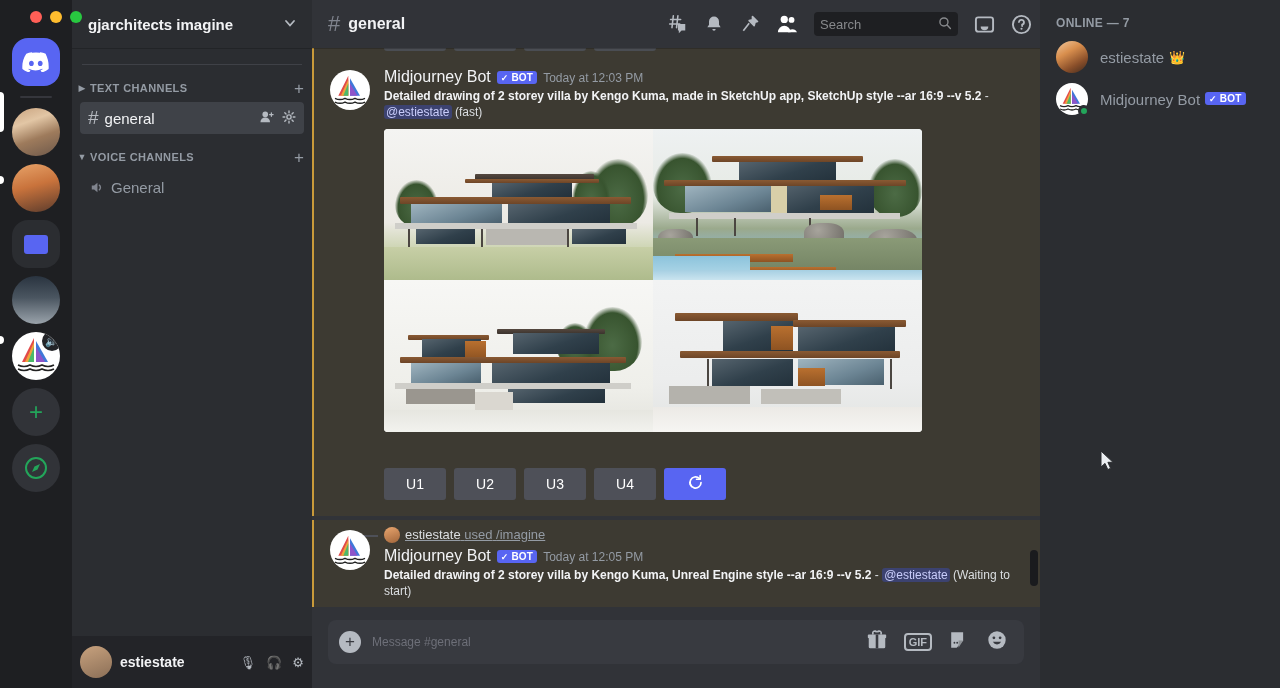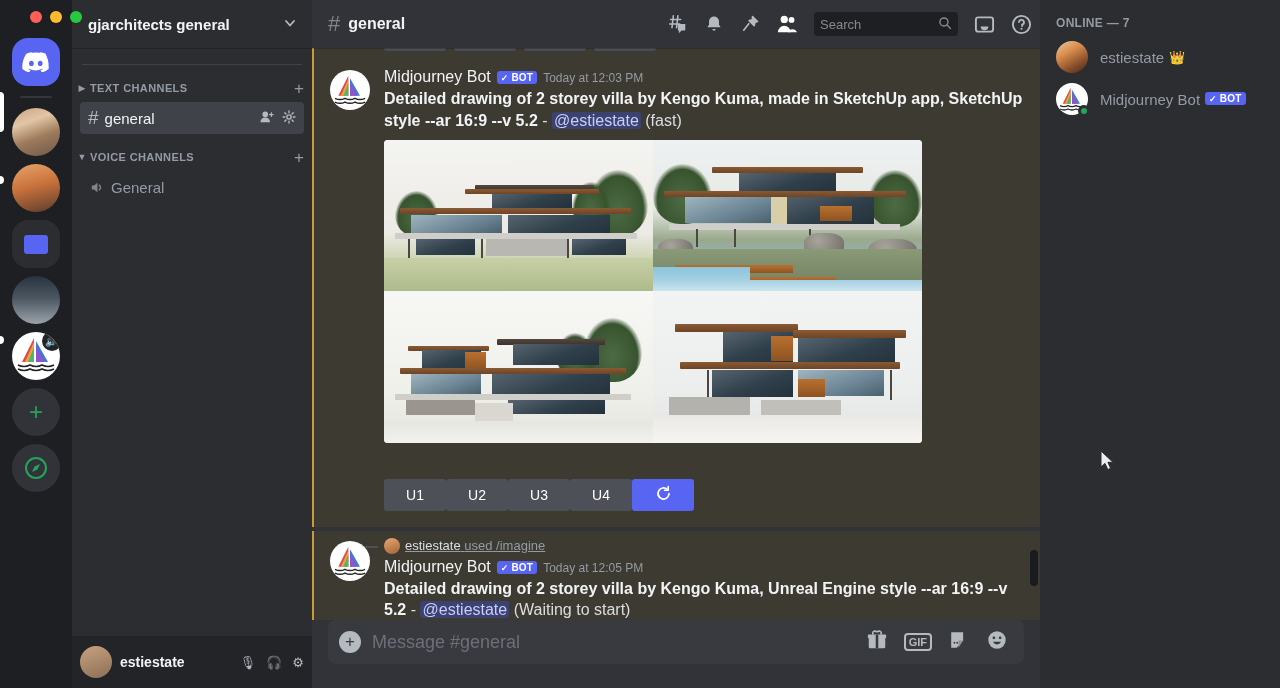--- a/index.html
+++ b/index.html
@@ -176,21 +176,21 @@
   .msg-head { display: flex; align-items: baseline; gap: 6px; margin-bottom: 2px; }
   .author { color: #f2f3f5; font-size: 16px; font-weight: 500; }
   .bot-tag {
     background: #5865f2; color: #fff; font-size: 10px; font-weight: bold;
     border-radius: 3px; padding: 1px 4px; position: relative; top: -1px;
     letter-spacing: .2px;
   }
   .bot-tag .chk { font-size: 9px; }
   .time { color: #949ba4; font-size: 12px; }
   .msg-text {
-    color: #f2f3f5; font-size: 16px; line-height: 1.36; font-weight: bold;
+    color: #f2f3f5; font-size: 12px; line-height: 1.36; font-weight: bold;
     word-wrap: break-word;
   }
   .msg-text .dash { color: #dbdee1; font-weight: normal; }
   .mention-chip {
     background: #3c4270; color: #c9cdfb; border-radius: 3px;
     padding: 0 2px; font-weight: 500;
   }
   .soft { color: #dbdee1; font-weight: normal; }
 
   
@@ -221,21 +221,21 @@
   .glass.light { background: linear-gradient(160deg,#9fb4bf 0%,#6c8594 60%,#4a606e 100%); }
   .wood { position: absolute; background: linear-gradient(180deg,#b9702f,#8e5322); }
   .conc { position: absolute; background: #b9b7b1; }
   .post { position: absolute; background: #4b4641; width: 2px; }
   .water { position: absolute; background: linear-gradient(180deg,#8cc3dc,#b7dcea); }
   .rock { position: absolute; background: radial-gradient(circle at 35% 30%, #a7a49c, #6f6c66); border-radius: 40%; }
   .ground { position: absolute; left: 0; right: 0; bottom: 0; }
 
   
   .btn-rows { margin-top: 8px; }
-  .btn-row { display: flex; margin-bottom: 8px; margin-top: 36px; }
+  .btn-row { display: flex; gap: 8px; margin-bottom: 8px; margin-top: 36px; }
   .dbtn {
     min-width: 62px; height: 32px; padding: 0 12px;
     background: #4e5058; color: #fff; border: none; border-radius: 3px;
     font-size: 14px; font-weight: 500; cursor: pointer;
     font-family: "Liberation Sans", sans-serif;
     display: flex; align-items: center; justify-content: center;
   }
   .dbtn.primary { background: #5865f2; min-width: 62px; }
   .dbtn.primary svg { fill: #fff; }
 
@@ -247,21 +247,21 @@
   }
   .plus-btn {
     width: 44px; height: 44px; display: flex; align-items: center; justify-content: center;
     cursor: pointer;
   }
   .plus-circle {
     width: 22px; height: 22px; border-radius: 50%; background: #b5bac1;
     color: #383a40; display: flex; align-items: center; justify-content: center;
     font-size: 17px; font-weight: 500; line-height: 0;
   }
-  .comp-input { flex: 1; color: #6d6f78; font-size: 18px; }
+  .comp-input { flex: 1; color: #6d6f78; font-size: 12px; }
   .comp-icons { display: flex; align-items: center; gap: 16px; color: #b5bac1; }
   .gif-box {
     border: 2px solid #b5bac1; border-radius: 4px; color: #b5bac1;
     font-size: 11px; font-weight: bold; padding: 0 3px; line-height: 14px;
   }
 
   
   .members { width: 240px; min-width: 240px; background: #2b2d31; padding: 16px 8px 0; }
   .mem-title {
     color: #949ba4; font-size: 12px; font-weight: bold; letter-spacing: .3px;
@@ -337,21 +337,21 @@
     <div class="guild green-i">
       <svg width="24" height="24" viewBox="0 0 24 24">
         <circle cx="12" cy="12" r="10" fill="none" stroke="#23a55a" stroke-width="2"></circle>
         <path d="M16 8 L10.5 10.5 L8 16 L13.5 13.5 Z" fill="#23a55a"></path>
       </svg>
     </div>
   </div>
 
   <div class="sidebar">
     <div class="server-header">
-      <span>gjarchitects general</span>
+      <span>gjarchitects imagine</span>
       <span class="chev">
         <svg width="12" height="12" viewBox="0 0 12 12">
             <path d="M2 4 L6 8.5 L10 4" stroke="#b5bac1" stroke-width="1.8" fill="none" stroke-linecap="round"></path>
           </svg>
       </span>
     </div>
 
     <div class="side-scroll">
 
       <div class="side-divider"></div>

